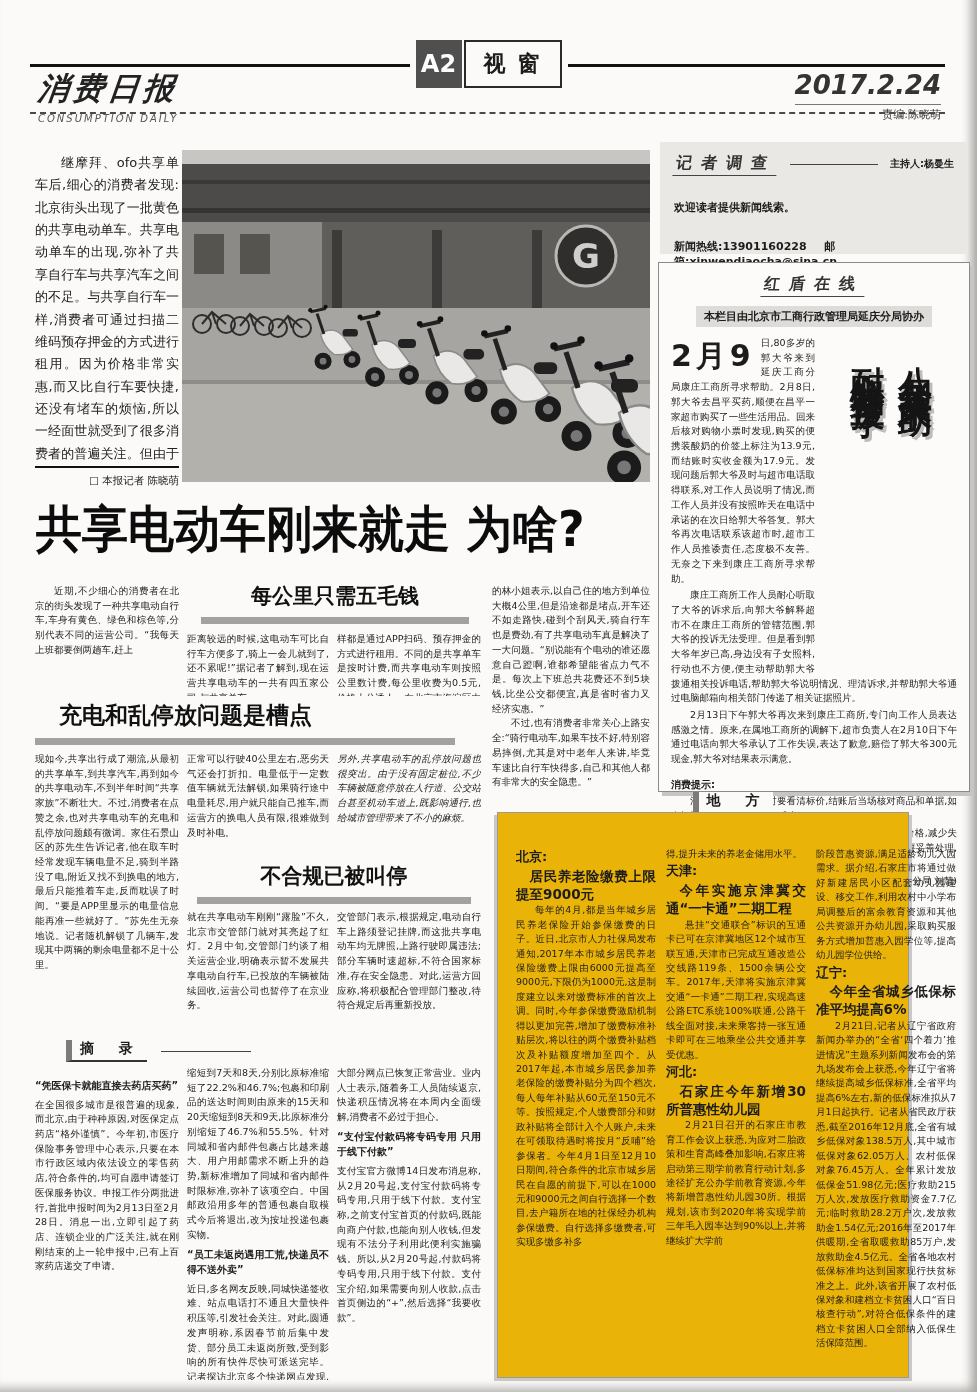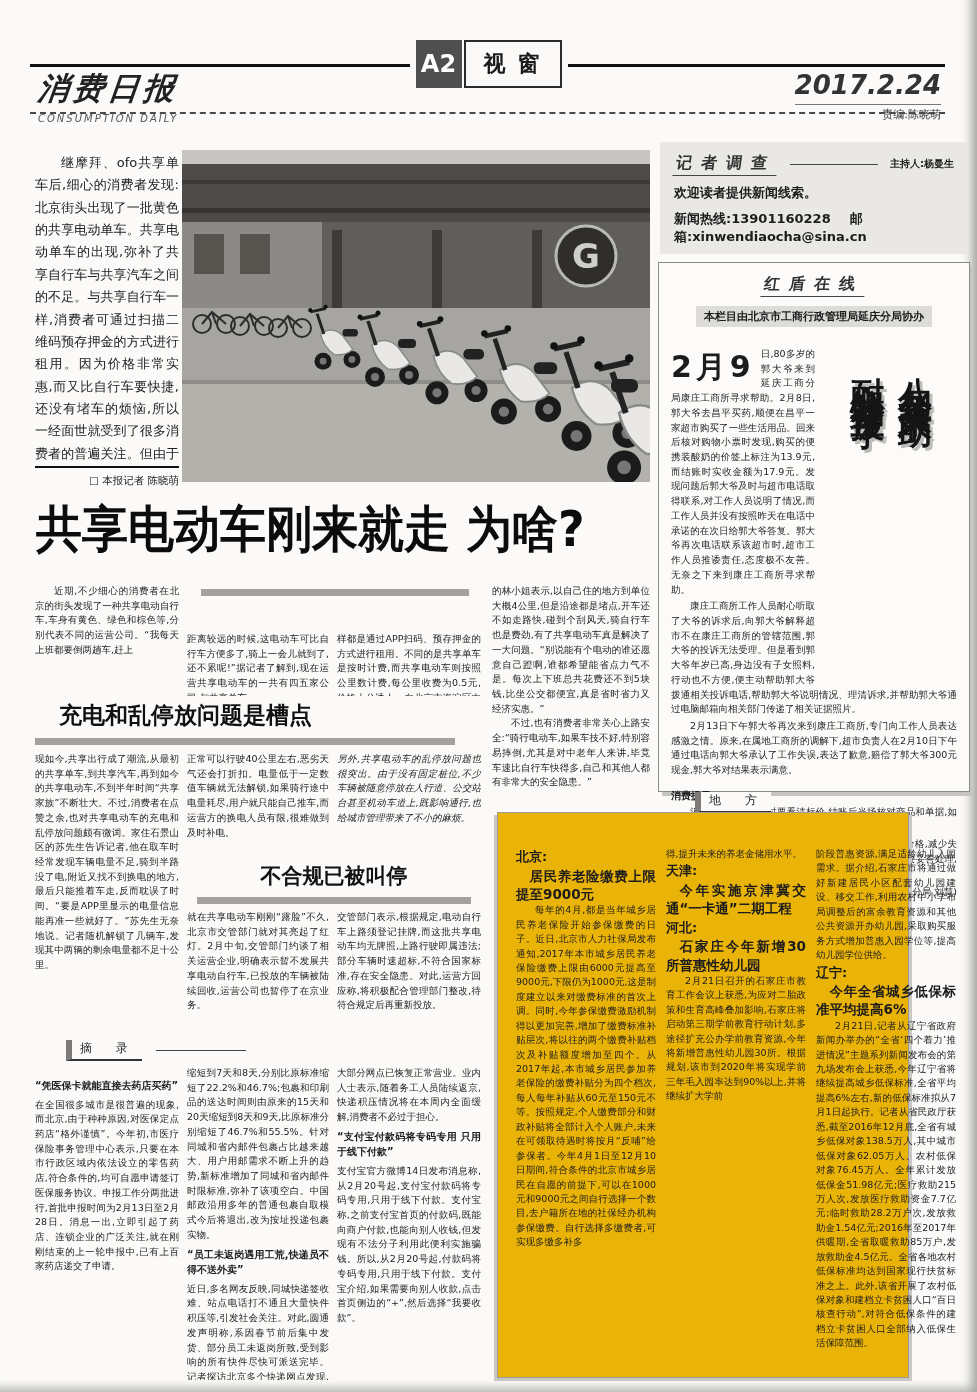--- a/index.html
+++ b/index.html
@@ -33,40 +33,40 @@
   .subhead .t{font-size:21px;font-weight:900;color:#111;}
   .subbar{height:7px;background:#a3a2a0;margin-top:7px;}
   .subhead2 .t{font-size:23px;}
   
   .invbox{position:absolute;left:660px;top:142px;width:308px;height:112px;background:#e9e8e5;padding:10px 14px;box-sizing:border-box;}
   .fancy-title{display:inline-block;font-weight:900;font-size:16px;letter-spacing:9px;transform:skewX(-8deg);
                border-bottom:1px solid #444;padding:1px 2px;color:#333;}
   .inv-toprow{display:flex;align-items:center;gap:8px;}
   .inv-dash{flex:1;height:1px;background:#444;margin:0 4px;}
   .inv-host{font-size:10px;font-weight:bold;white-space:nowrap;}
-  .inv-line{font-size:13px;font-weight:bold;margin-top:8px;}
+  .inv-line{font-size:11px;font-weight:bold;margin-top:24px;}
   
   .hdbox{position:absolute;left:658px;top:262px;width:312px;height:530px;border:1px solid #8a8a88;background:#fcfbf9;
          box-shadow:4px 4px 0 #c6c5c2;padding:10px 12px;box-sizing:border-box;}
   .hd-titlerow{text-align:center;margin-bottom:8px;}
-  .hd-coop{display:inline-block;background:#dddcd9;font-size:11px;font-weight:bold;padding:3px 8px;margin-bottom:20px;}
+  .hd-coop{display:inline-block;background:#dddcd9;font-size:11px;font-weight:bold;padding:3px 8px;margin-bottom:9px;}
   .hd-body{font-size:9.5px;line-height:1.55;text-align:justify;}
   .hd-body p{margin:0 0 2px 0;text-indent:2em;}
   .vheads{float:right;width:132px;height:318px;margin:4px 0 6px 10px;display:flex;flex-direction:row-reverse;justify-content:center;gap:10px;}
   .vh{writing-mode:vertical-rl;font-size:34px;font-weight:900;line-height:1.1;color:#151515;
       text-shadow:3px 3px 0 #bdbcb9;letter-spacing:6px;}
   .dropcap{float:left;font-size:30px;font-weight:bold;letter-spacing:4px;line-height:1.2;margin:2px 6px 0 0;}
   .p-noindent{text-indent:0 !important;}
   .tips{margin-top:10px;}
   .tip-label{font-weight:bold;font-size:10px;margin:6px 0 2px 0;}
   .signature{text-align:right;font-size:9.5px;margin-top:4px;}
   
   .tagrow{position:absolute;display:flex;align-items:center;}
   .tag{display:inline-block;border-left:6px solid #7c7b79;padding:0 4px 2px 8px;border-bottom:2px solid #333;
-       font-size:12px;font-weight:400;letter-spacing:10px;}
+       font-size:14px;font-weight:700;letter-spacing:10px;}
   .tagline{width:90px;height:1px;background:#444;margin-left:14px;}
   .ex-title{font-weight:bold;font-size:10px;text-indent:0 !important;margin:4px 0 !important;}
   
   .localbox{position:absolute;left:497px;top:812px;width:412px;height:566px;border:1px solid #9b9a97;background:#eab308;
             box-shadow:-3px 3px 0 #c9c8c5,3px 3px 0 #c9c8c5;box-sizing:border-box;}
   .local-tag{position:absolute;left:603px;top:792px;width:260px;display:flex;justify-content:center;background:transparent;}
   .local-tag .tag{background:#fbfaf8;}
   .lcol{position:absolute;top:34px;height:516px;width:140px;font-size:9.5px;line-height:1.52;text-align:justify;overflow:hidden;}
   .lcol p{margin:0;text-indent:2em;}
   .region{font-weight:bold;font-size:13px;margin:10px 0 2px 0;text-indent:0 !important;}
@@ -193,20 +193,21 @@
         <p>消费者在购买商品时要看清标价,结账后当场核对商品和单据,如有问题当场解决,减少维权成本。</p>
         <p>经营者要经常核对所标商品价签价格与结账系统内价格,减少失误,既是对消费者负责,也减免损失。在消费者反映问题后要妥善处理,态度诚恳,给予消费者合理解释,减少不必要的纠纷。</p>
         <div class="signature">(延庆工商分局 刘慧)</div>
       </div>
     </div>
   </div>
 
   <div class="headline">共享电动车刚来就走 为啥?</div>
 
   <div class="subhead" style="left:187px;top:582px;width:296px;">
+    <div class="t">每公里只需五毛钱</div>
     <div class="subbar" style="margin-left:14px;margin-right:14px;"></div>
   </div>
 
   <div class="col" style="left:35px;top:584px;width:144px;height:112px;">
     <p>近期,不少细心的消费者在北京的街头发现了一种共享电动自行车,车身有黄色、绿色和棕色等,分别代表不同的运营公司。“我每天上班都要倒两趟车,赶上</p>
   </div>
   <div class="col" style="left:187px;top:632px;width:142px;height:64px;">
     <p class="p-noindent">距离较远的时候,这电动车可比自行车方便多了,骑上一会儿就到了,还不累呢!”据记者了解到,现在运营共享电动车的一共有四五家公司,与共享单车一</p>
   </div>
   <div class="col" style="left:337px;top:632px;width:144px;height:64px;">
@@ -268,20 +269,21 @@
   <div class="localbox">
     <div class="lcol" style="left:18px;">
       <p class="region">北京:</p>
       <p class="ltitle">居民养老险缴费上限提至9000元</p>
       <p>每年的4月,都是当年城乡居民养老保险开始参保缴费的日子。近日,北京市人力社保局发布通知,2017年本市城乡居民养老保险缴费上限由6000元提高至9000元,下限仍为1000元,这是制度建立以来对缴费标准的首次上调。同时,今年参保缴费激励机制得以更加完善,增加了缴费标准补贴层次,将以往的两个缴费补贴档次及补贴额度增加至四个。从2017年起,本市城乡居民参加养老保险的缴费补贴分为四个档次,每人每年补贴从60元至150元不等。按照规定,个人缴费部分和财政补贴将全部计入个人账户,未来在可领取待遇时将按月“反哺”给参保者。今年4月1日至12月10日期间,符合条件的北京市城乡居民在自愿的前提下,可以在1000元和9000元之间自行选择一个数目,去户籍所在地的社保经办机构参保缴费。自行选择多缴费者,可实现多缴多补多</p>
     </div>
     <div class="lcol" style="left:168px;">
       <p class="p-noindent">得,提升未来的养老金储用水平。</p>
       <p class="region">天津:</p>
       <p class="ltitle">今年实施京津冀交通“一卡通”二期工程</p>
+      <p>悬挂“交通联合”标识的互通卡已可在京津冀地区12个城市互联互通,天津市已完成互通改造公交线路119条、1500余辆公交车。2017年,天津将实施京津冀交通“一卡通”二期工程,实现高速公路ETC系统100%联通,公路干线全面对接,未来乘客持一张互通卡即可在三地乘坐公共交通并享受优惠。</p>
       <p class="region">河北:</p>
       <p class="ltitle">石家庄今年新增30所普惠性幼儿园</p>
       <p>2月21日召开的石家庄市教育工作会议上获悉,为应对二胎政策和生育高峰叠加影响,石家庄将启动第三期学前教育行动计划,多途径扩充公办学前教育资源,今年将新增普惠性幼儿园30所。根据规划,该市到2020年将实现学前三年毛入园率达到90%以上,并将继续扩大学前</p>
     </div>
     <div class="lcol" style="left:318px;">
       <p class="p-noindent">阶段普惠资源,满足适龄幼儿入园需求。据介绍,石家庄市将通过做好新建居民小区配套幼儿园建设、移交工作,利用农村中小学布局调整后的富余教育资源和其他公共资源开办幼儿园,采取购买服务方式增加普惠入园学位等,提高幼儿园学位供给。</p>
       <p class="region">辽宁:</p>
       <p class="ltitle">今年全省城乡低保标准平均提高6%</p>
       <p>2月21日,记者从辽宁省政府新闻办举办的“全省‘四个着力’推进情况”主题系列新闻发布会的第九场发布会上获悉,今年辽宁省将继续提高城乡低保标准,全省平均提高6%左右,新的低保标准拟从7月1日起执行。记者从省民政厅获悉,截至2016年12月底,全省有城乡低保对象138.5万人,其中城市低保对象62.05万人、农村低保对象76.45万人。全年累计发放低保金51.98亿元;医疗救助215万人次,发放医疗救助资金7.7亿元;临时救助28.2万户次,发放救助金1.54亿元;2016年至2017年供暖期,全省取暖救助85万户,发放救助金4.5亿元。全省各地农村低保标准均达到国家现行扶贫标准之上。此外,该省开展了农村低保对象和建档立卡贫困人口“百日核查行动”,对符合低保条件的建档立卡贫困人口全部纳入低保生活保障范围。</p>
     </div>

